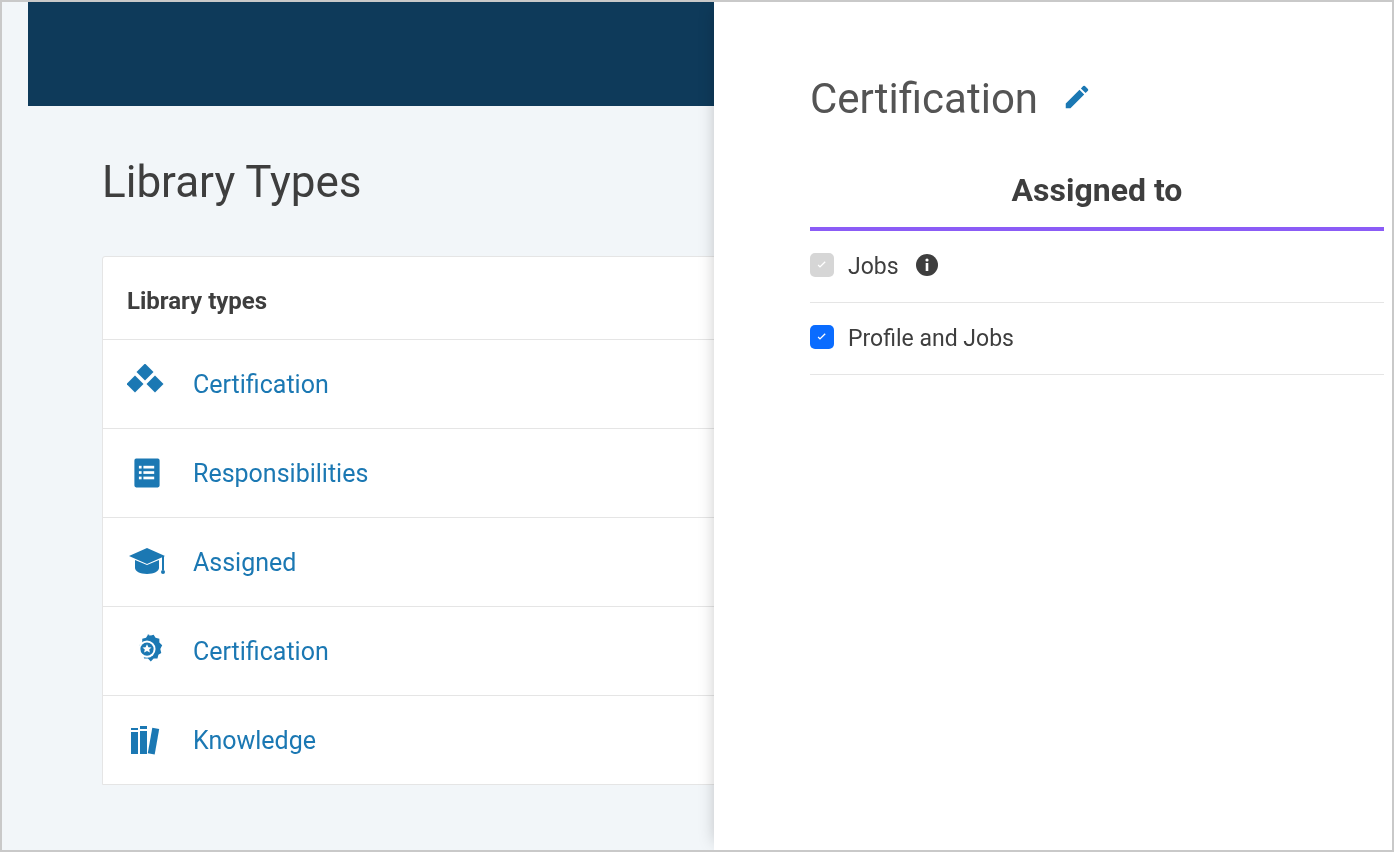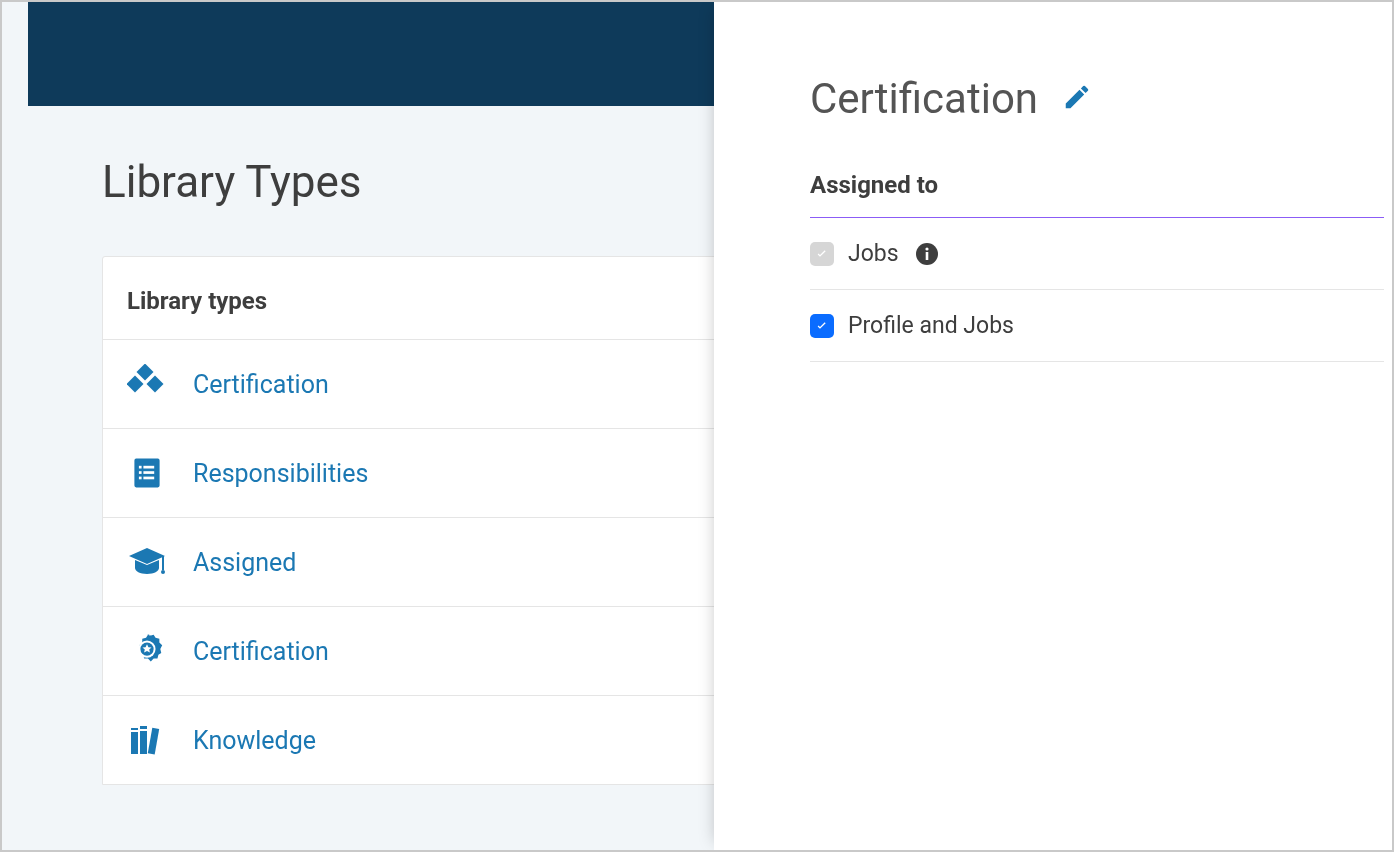--- a/index.html
+++ b/index.html
@@ -87,30 +87,30 @@
       gap: 24px;
       margin-bottom: 48px;
     }
     .detail-title {
       font-size: 42px;
       font-weight: 400;
       color: #545454;
     }
     .edit-icon svg { fill: #1b78b3; }
     .section-heading {
-      font-size: 24px;
+      font-size: 32px;
       font-weight: 700;
       color: #3e3e3e;
       padding-bottom: 18px;
-      border-bottom: 1px solid #8b5cf6;
+      border-bottom: 4px solid #8b5cf6;
       margin-right: 8px;
+      text-align: center;
     }
     .assign-row {
       display: flex;
-      align-items: center;
       gap: 14px;
       padding: 22px 0;
       border-bottom: 1px solid #e5e5e5;
       margin-right: 8px;
       font-size: 23px;
       color: #3e3e3e;
     }
     .checkbox {
       width: 24px;
       height: 24px;

